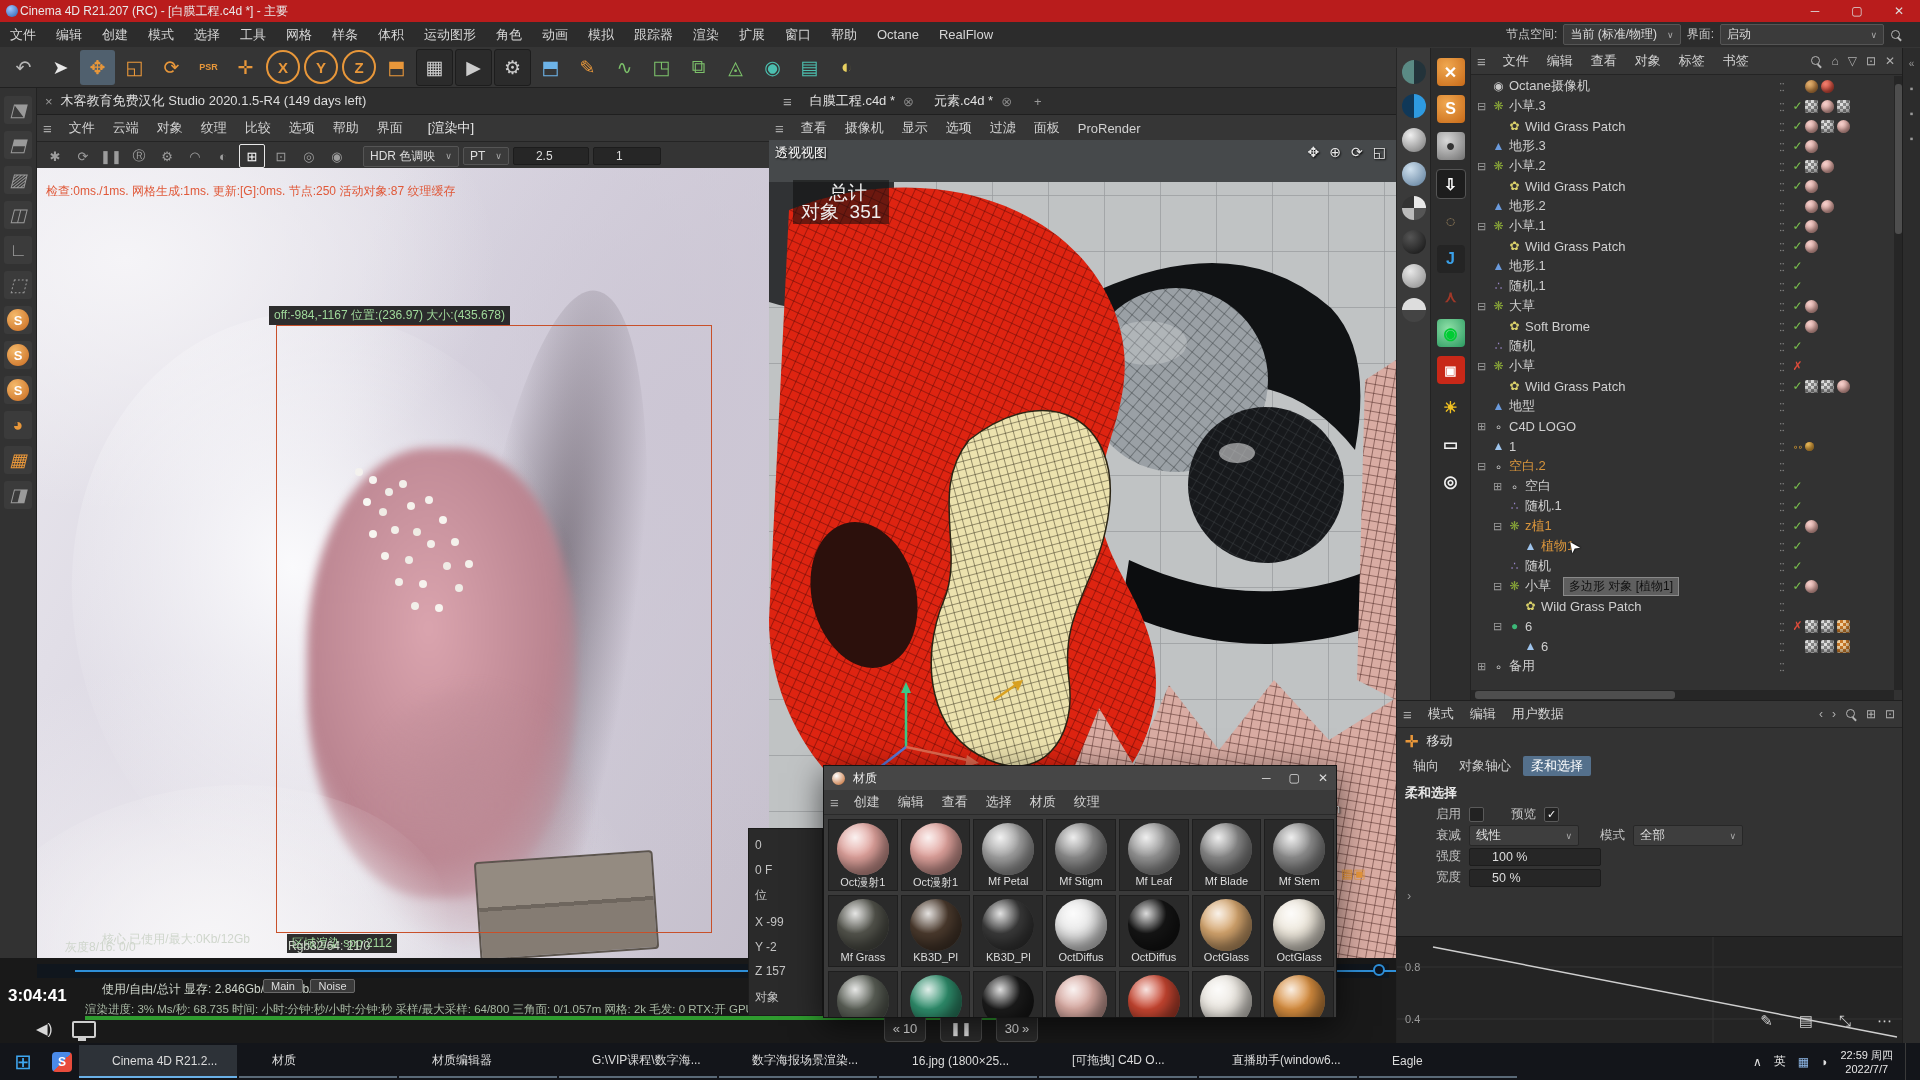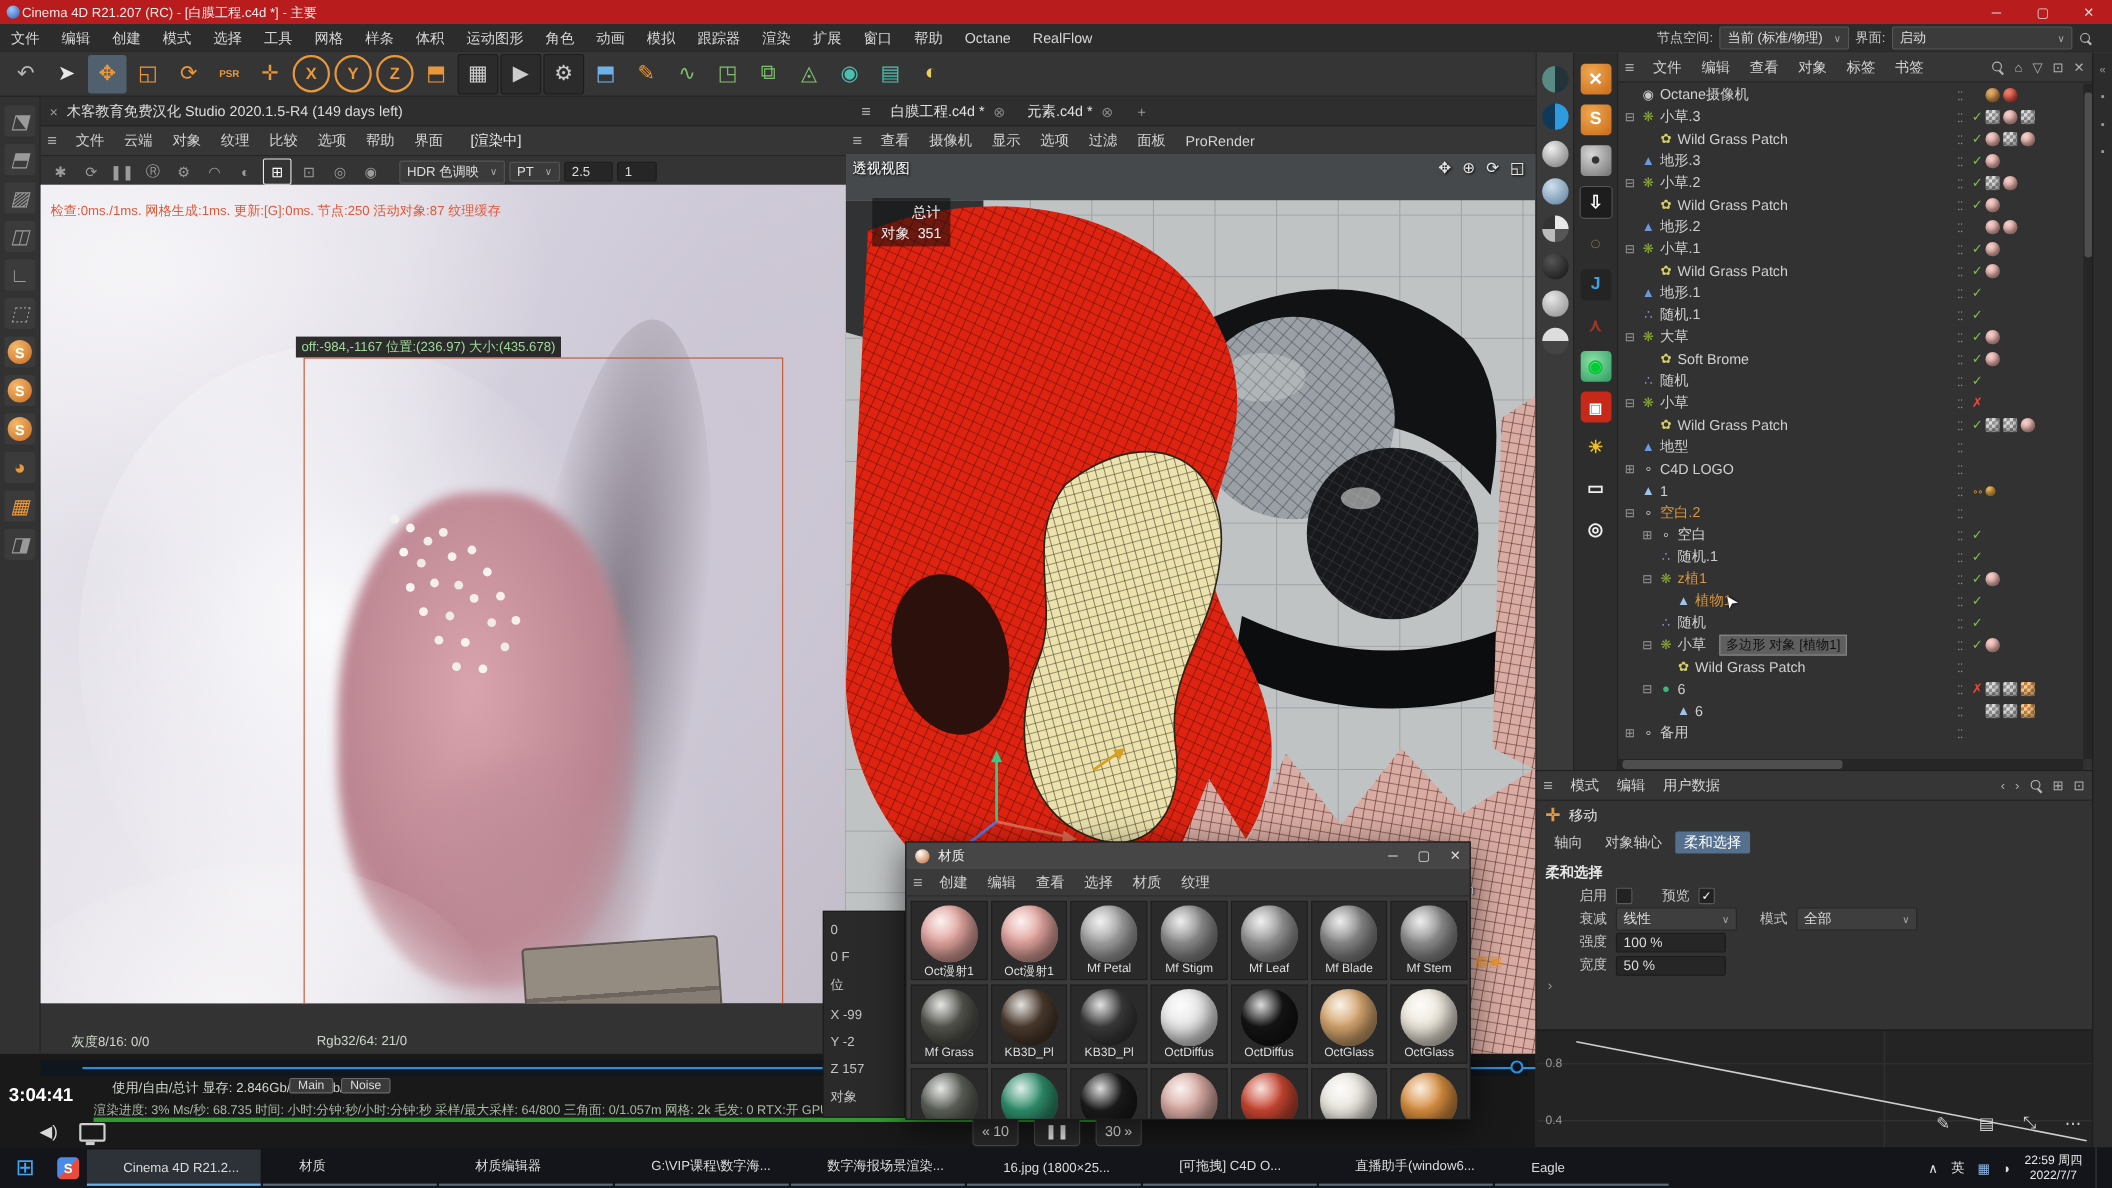--- a/index.html
+++ b/index.html
@@ -44,21 +44,21 @@
   .tabrow{height:26px;background:#2e2e2e;border-bottom:1px solid #1f1f1f;display:flex;align-items:center;gap:8px;padding:0 8px;font-size:13px;color:#ddd;}
   .menurow{height:26px;background:#363636;border-bottom:1px solid #242424;display:flex;align-items:center;gap:2px;font-size:13px;}
   .menurow .mi{padding:0 9px;color:#d2d2d2;}
   .burger{color:#aaa;font-size:15px;padding:0 6px;}
 
   
   .pv{left:37px;top:88px;width:732px;height:870px;background:#333;}
   .pv-tb{height:28px;background:#343434;border-bottom:1px solid #242424;display:flex;align-items:center;gap:4px;padding:0 6px;font-size:12px;}
   .pvtbi{width:24px;height:22px;display:flex;align-items:center;justify-content:center;color:#9c9c9c;font-size:13px;border-radius:2px;}
   .pvtbi.sel{border:1px solid #e8e8e8;color:#fff;}
-  .pv-art{position:absolute;left:0;top:80px;width:732px;height:744px;overflow:hidden;
+  .pv-art{position:absolute;left:0;top:80px;width:732px;height:908px;overflow:hidden;
     background:
       radial-gradient(ellipse 620px 420px at 12% 10%, #f5f4f7 0%, rgba(245,244,247,0) 60%),
       radial-gradient(ellipse 520px 720px at 88% 28%, #ccc6d4 0%, rgba(204,198,212,0) 65%),
       radial-gradient(ellipse 700px 520px at 28% 88%, #f0eef2 0%, rgba(240,238,242,0) 60%),
       linear-gradient(118deg,#eae8ee 0%,#d8d4e0 45%,#c2bcc9 100%);}
   .blob{position:absolute;border-radius:50%;}
   .flowers{position:absolute;left:318px;top:300px;width:8px;height:8px;border-radius:50%;background:#f4f2ee;
     box-shadow:14px 8px 0 #f6f4f0,30px 20px 0 #efede8,8px 30px 0 #f8f6f2,24px 40px 0 #efebe4,44px 12px 0 #f2efe9,
     52px 34px 0 #f6f2ec,36px 58px 0 #f2efe9,14px 62px 0 #f8f5f0,58px 60px 0 #efebe4,70px 28px 0 #f4f1ec,
     26px 84px 0 #f6f3ee,50px 88px 0 #efece6,72px 72px 0 #f3f0ea,84px 48px 0 #f7f4ef,40px 110px 0 #f2efe9,
@@ -77,21 +77,21 @@
   .tknob{position:absolute;left:1336px;top:0;width:12px;height:12px;border:2px solid #2e8fd8;border-radius:50%;background:#0c1420;box-sizing:border-box;}
   .statusline{position:absolute;left:85px;top:44px;color:#a8b8a4;font-size:11.5px;white-space:nowrap;}
   .greenbar{position:absolute;left:85px;top:58px;width:930px;height:4px;background:#2f9b2f;}
   .elapsed{position:absolute;left:8px;top:28px;color:#fff;font-size:17px;font-weight:bold;}
   .monitor{display:inline-block;width:20px;height:13px;border:2px solid #cfcfcf;border-radius:2px;position:relative;}
   .monitor::after{content:"";position:absolute;left:4px;bottom:-5px;width:8px;height:3px;background:#cfcfcf;}
 
   
   .vp{left:769px;top:88px;width:627px;height:870px;background:#3a3a3a;}
   .vtab{padding:2px 10px;color:#e0e0e0;display:flex;gap:8px;align-items:center;}
-  .vp-stats{position:absolute;left:24px;top:40px;background:rgba(15,15,15,.55);color:#eee;padding:3px 8px;font-size:13px;line-height:19px;}
+  .vp-stats{position:absolute;left:24px;top:40px;background:rgba(15,15,15,.55);color:#eee;padding:3px 8px;font-size:19px;line-height:19px;}
   .vp-label{position:absolute;left:6px;top:4px;color:#fff;font-size:13px;text-shadow:1px 1px 2px #000;}
   .vicons{position:absolute;right:10px;top:4px;display:flex;gap:10px;color:#e8e8e8;font-size:14px;text-shadow:1px 1px 2px #000;}
 
   
   .coords{left:748px;top:828px;width:75px;height:188px;background:#2a2a2a;border:1px solid #1c1c1c;z-index:20;font-size:12px;color:#c4c4c4;display:flex;flex-direction:column;justify-content:space-around;padding:4px 6px;box-sizing:border-box;}
 
   
   .strip1{left:1396px;top:48px;width:34px;height:652px;background:#3a3a3a;border-left:1px solid #262626;display:flex;flex-direction:column;align-items:center;gap:10px;padding-top:12px;box-sizing:border-box;}
   .ball{width:24px;height:24px;border-radius:50%;}
   .strip2{left:1430px;top:48px;width:40px;height:652px;background:#2d2d2d;border-left:1px solid #222;display:flex;flex-direction:column;align-items:center;gap:9px;padding-top:10px;box-sizing:border-box;}
@@ -150,21 +150,21 @@
   .tooltitle{display:flex;align-items:center;gap:8px;height:26px;padding-left:8px;color:#e4e4e4;font-size:13px;}
   .plus{color:#e8973a;font-size:16px;font-weight:bold;}
   .atabs{display:flex;gap:4px;padding-left:8px;height:24px;align-items:center;font-size:13px;}
   .atab{padding:1px 8px;color:#ccc;border-radius:2px;}
   .atab.active{background:#54708c;color:#fff;}
   .asec{padding:6px 0 2px 8px;color:#e8e8e8;font-weight:bold;font-size:13px;}
   .arow{display:flex;align-items:center;height:21px;font-size:12.5px;color:#c4c4c4;}
   .alab{width:64px;text-align:right;margin-right:8px;}
   .cb{width:13px;height:13px;background:#222;border:1px solid #5a5a5a;border-radius:2px;display:inline-flex;align-items:center;justify-content:center;color:#fff;font-size:11px;margin-right:6px;}
   .dd{background:#3e3e3e;border:1px solid #272727;border-radius:2px;min-width:96px;padding:1px 6px;display:inline-flex;justify-content:space-between;align-items:center;color:#ddd;}
-  .nf{background:#262626;border:1px solid #1c1c1c;border-radius:2px;min-width:86px;padding:1px 6px;color:#ddd;display:inline-block;}
+  .nf{background:#262626;border:1px solid #1c1c1c;border-radius:2px;min-width:86px;padding:1px 22px;color:#ddd;display:inline-block;}
   .sliderline{flex:1;height:2px;background:#5a5a5a;margin:0 14px 0 10px;position:relative;}
   .sliderline i{position:absolute;left:30%;top:-4px;width:9px;height:9px;background:#d8d8d8;border-radius:50%;}
   .curve{position:absolute;left:0;top:235px;width:506px;height:108px;background:#242424;border-top:1px solid #1a1a1a;}
   .ctick{position:absolute;left:8px;color:#9a9a9a;font-size:11px;}
   .bricons{position:absolute;right:10px;bottom:4px;display:flex;gap:26px;color:#d0d0d0;font-size:15px;z-index:6;}
 
   
   .matwin{left:823px;top:765px;width:512px;height:251px;background:#3a3a3a;border:1px solid #141414;box-shadow:0 8px 30px rgba(0,0,0,.6);z-index:50;overflow:hidden;}
   .mw-title{height:24px;background:#464646;display:flex;align-items:center;gap:8px;padding:0 8px;color:#f0f0f0;font-size:12px;}
   .mw-dot{width:13px;height:13px;border-radius:50%;background:radial-gradient(circle at 35% 30%,#fff,#c06020);}

